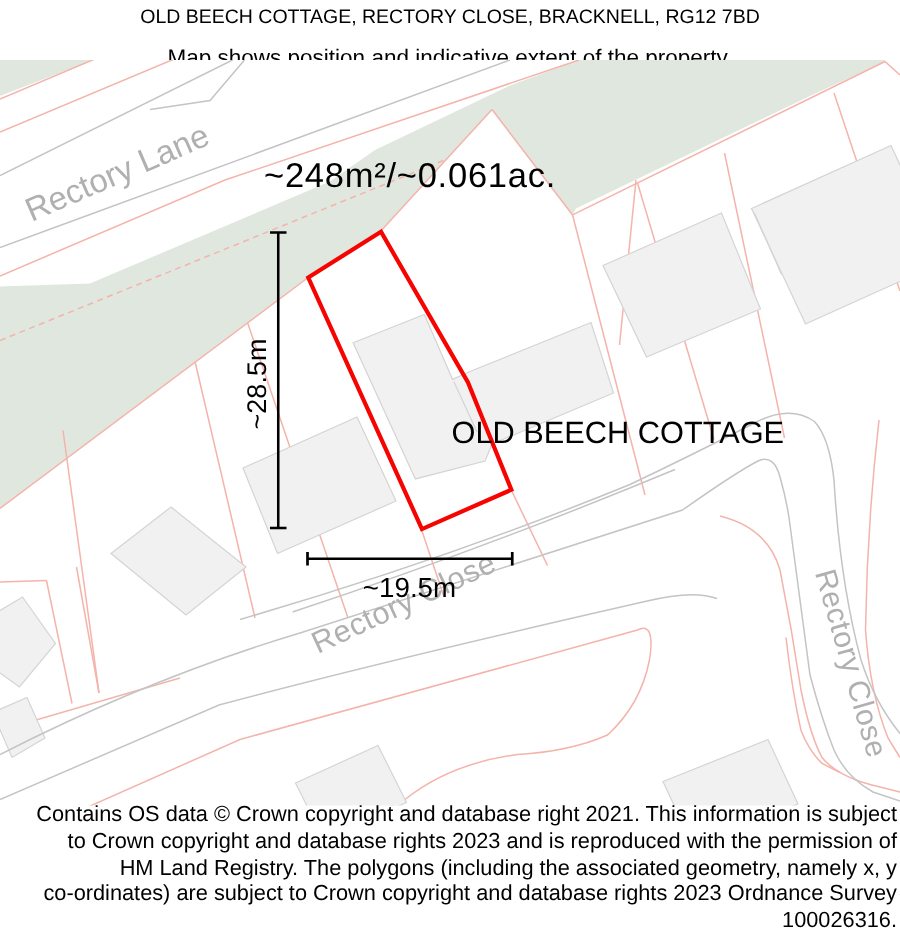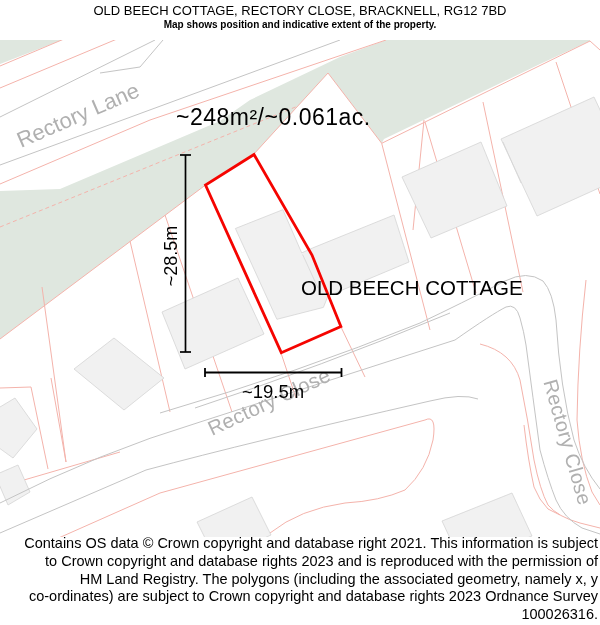--- a/index.html
+++ b/index.html
@@ -1,19 +1,19 @@
 <!DOCTYPE html>
 <html><head>
 <meta charset="utf-8">
 <style>
   html,body{margin:0;padding:0;background:#ffffff;width:600px;height:625px;overflow:hidden;}
   body{font-family:"Liberation Sans", sans-serif;}
   .hdr{position:absolute;top:0;left:0;width:600px;text-align:center;color:#000;}
   .hdr .l1{font-size:13px;margin-top:3px;}
-  .hdr .l2{font-size:10px;margin-top:1px;font-weight:bold;}
+  .hdr .l2{font-size:15px;margin-top:12px;}
   .ftr{position:absolute;top:535px;left:4px;width:594px;font-size:14.5px;line-height:17.75px;color:#000;text-align:right;}
   svg{position:absolute;top:40px;left:0;}
   text{font-family:"Liberation Sans", sans-serif;}
 </style>
 </head>
 <body>
 
 <div class="hdr">
   <div class="l1">OLD BEECH COTTAGE, RECTORY CLOSE, BRACKNELL, RG12 7BD</div>
   <div class="l2">Map shows position and indicative extent of the property.</div>

